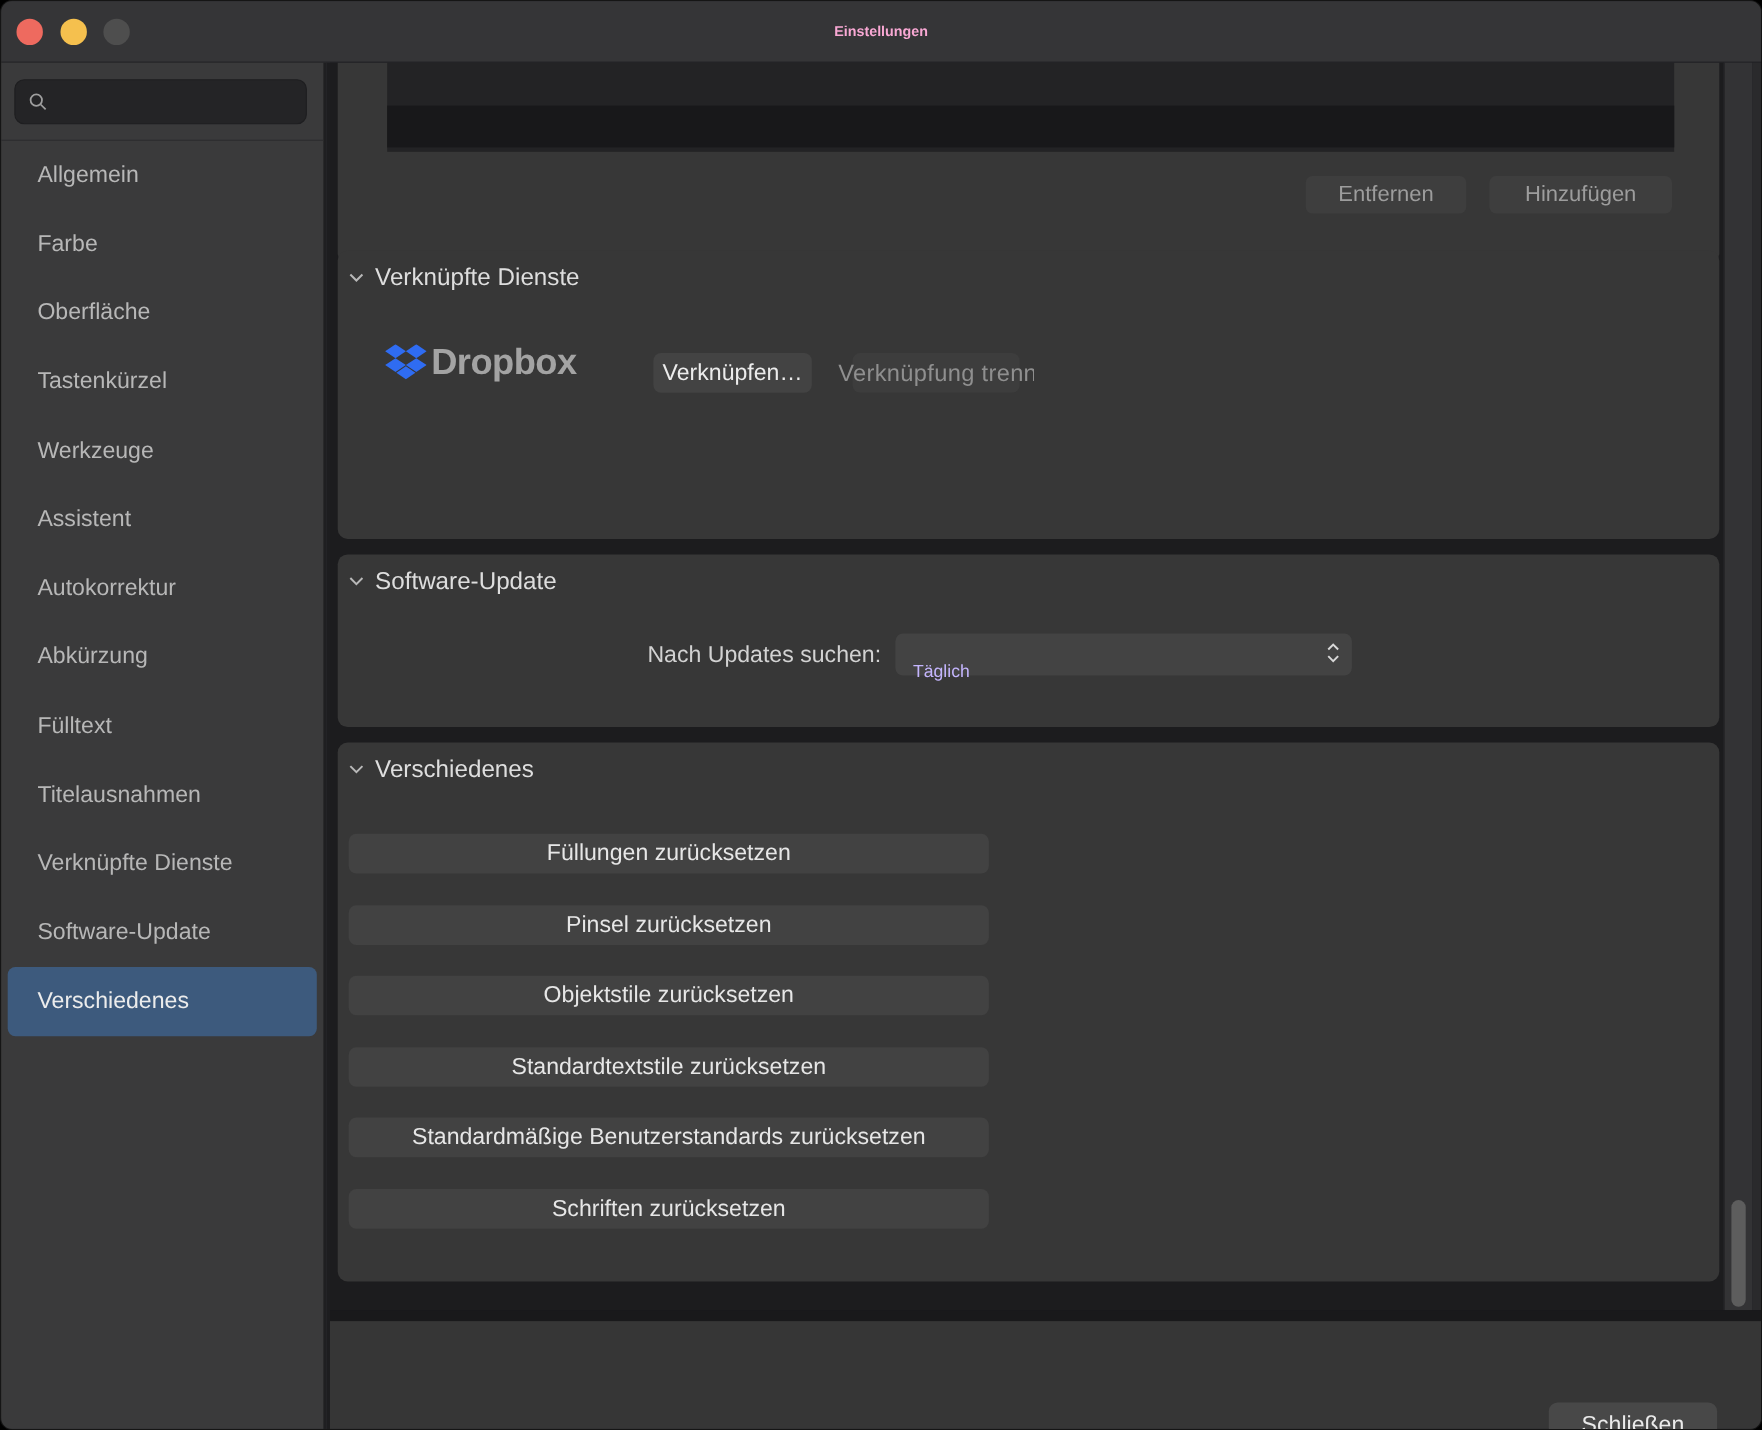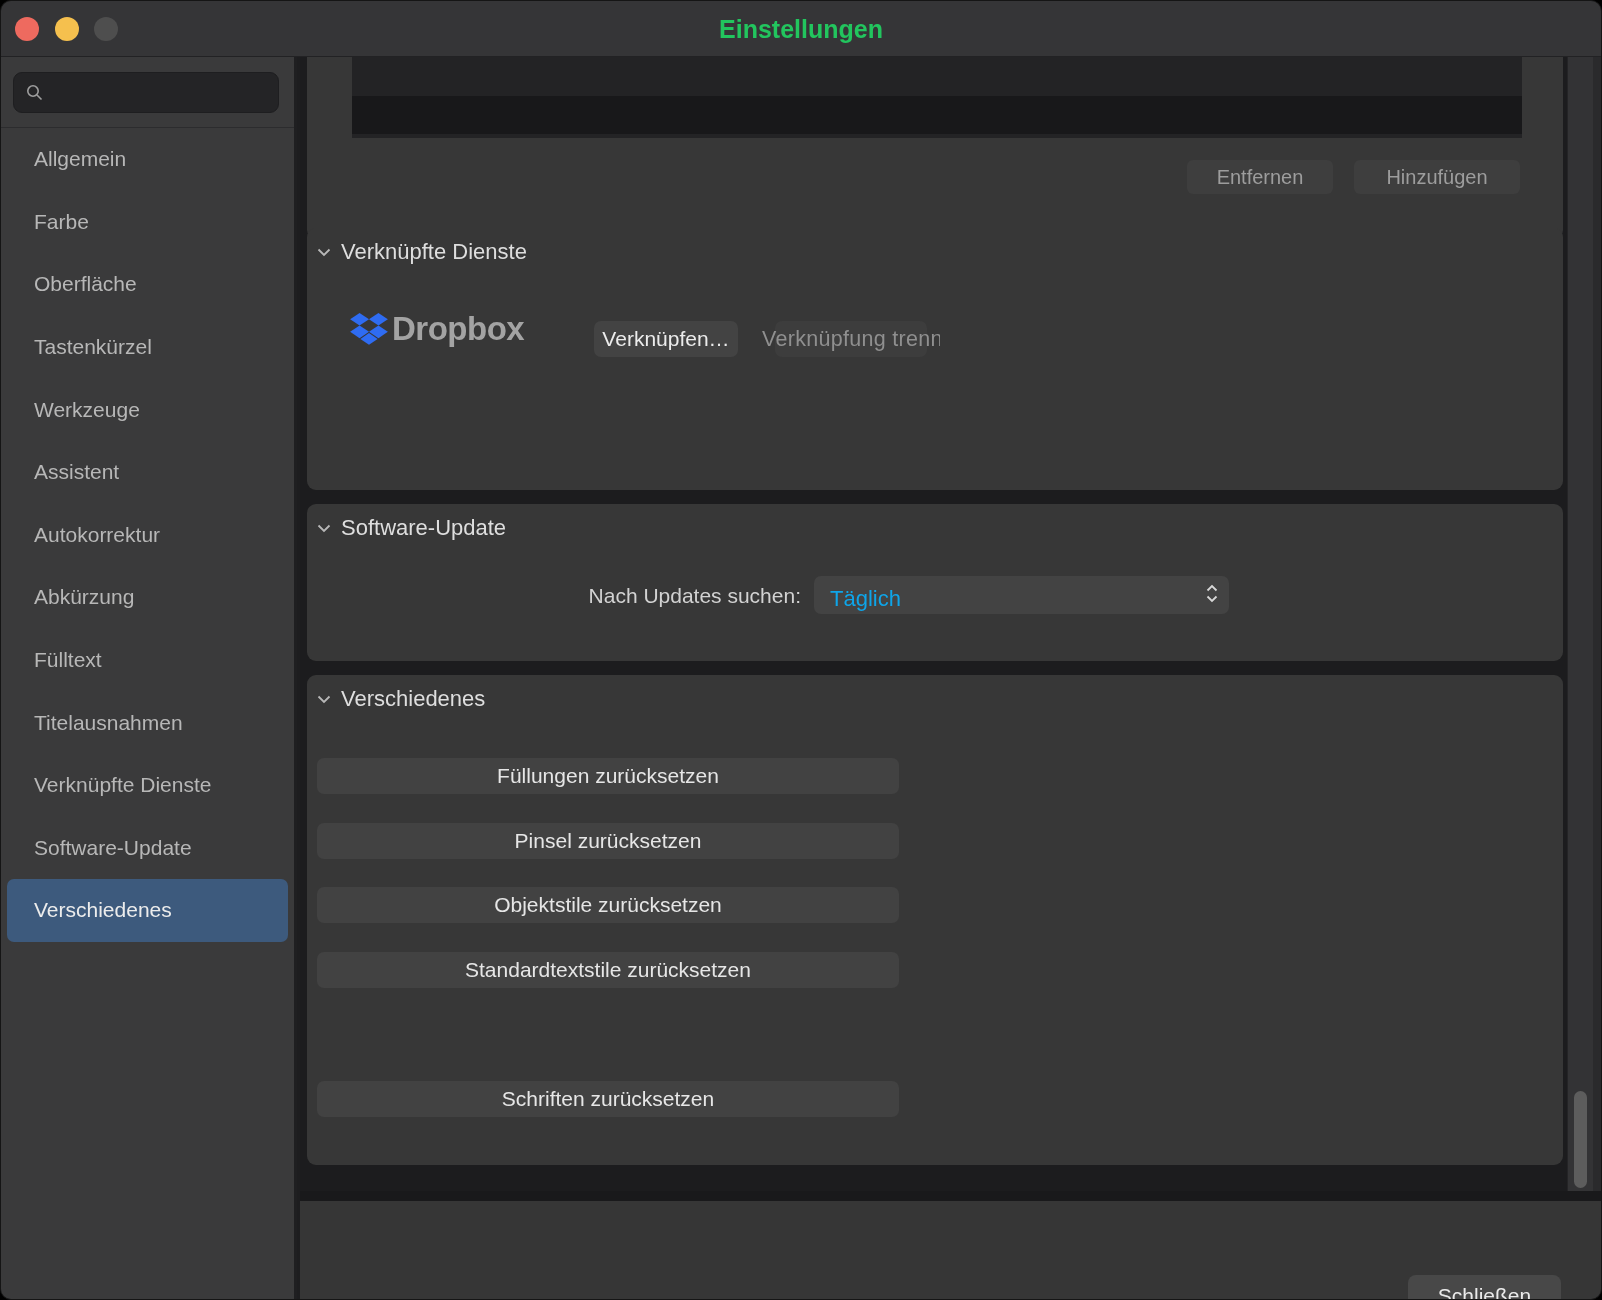--- a/index.html
+++ b/index.html
@@ -13,21 +13,21 @@
   }
 
   
   .titlebar {
     position: absolute; left: 0; top: 0; right: 0; height: 56px;
     background: #353537; border-bottom: 1px solid #222224;
   }
   .titlebar .title {
     position: absolute; left: 0; right: 0; top: 0; height: 56px;
     line-height: 56px; text-align: center;
-    color: #22c55e; font-size: 25px; font-weight: 700;
+    color: #f9a8d4; font-size: 13px; font-weight: 700;
   }
   .tl { position: absolute; top: 16px; width: 24px; height: 24px; border-radius: 50%; }
   .tl.red    { left: 14px; background: #ee6a5f; }
   .tl.yellow { left: 54px; background: #f5c04e; }
   .tl.gray   { left: 93px; background: #4e4e4e; }
 
   
   .sidebar {
     position: absolute; left: 0; top: 56px; width: 296px; bottom: 0;
     background: #3a3a3b; border-right: 3px solid #1f1f21;
@@ -102,22 +102,22 @@
   
   .update-label {
     position: absolute; left: 0; top: 78px; width: 494px; height: 28px;
     text-align: right; color: #d2d2d2; font-size: 21px; line-height: 28px;
   }
   .select {
     position: absolute; left: 507px; top: 72px; width: 415px; height: 38px;
     background: #434343; border-radius: 7px; cursor: default;
   }
   .select .value {
-    position: absolute; left: 16px; top: 4px; line-height: 38px;
-    color: #0ea5e9; font-size: 22px;
+    position: absolute; left: 16px; top: 16px; line-height: 38px;
+    color: #c4b5fd; font-size: 16px;
   }
   .select .stepper { position: absolute; right: 11px; top: 8px; display: flex; flex-direction: column; gap: 3px; }
 
   
   .reset-btn {
     position: absolute; left: 10px; width: 582px; height: 36px;
     background: #424242; border: none; border-radius: 7px;
     color: #e6e6e6; font-size: 21px; font-family: inherit; white-space: nowrap; cursor: default;
   }
 
@@ -242,20 +242,21 @@
       <div class="section-header" style="top:11px;">
         <svg width="14" height="9" viewBox="0 0 14 9">
           <polyline points="1.5,1.5 7,7 12.5,1.5" fill="none" stroke="#b8b8b8" stroke-width="1.8"></polyline>
         </svg>
         <span class="section-title">Verschiedenes</span>
       </div>
       <button class="reset-btn" style="top:83px;">Füllungen zurücksetzen</button>
       <button class="reset-btn" style="top:148px;">Pinsel zurücksetzen</button>
       <button class="reset-btn" style="top:212px;">Objektstile zurücksetzen</button>
       <button class="reset-btn" style="top:277px;">Standardtextstile zurücksetzen</button>
+      <button class="reset-btn" style="top:341px;">Standardmäßige Benutzerstandards zurücksetzen</button>
       <button class="reset-btn" style="top:406px;">Schriften zurücksetzen</button>
     </div>
 
   </div>
 
   <div class="right-edge"></div>
   <div class="scroll-strip">
     <div class="scroll-thumb"></div>
   </div>
 

